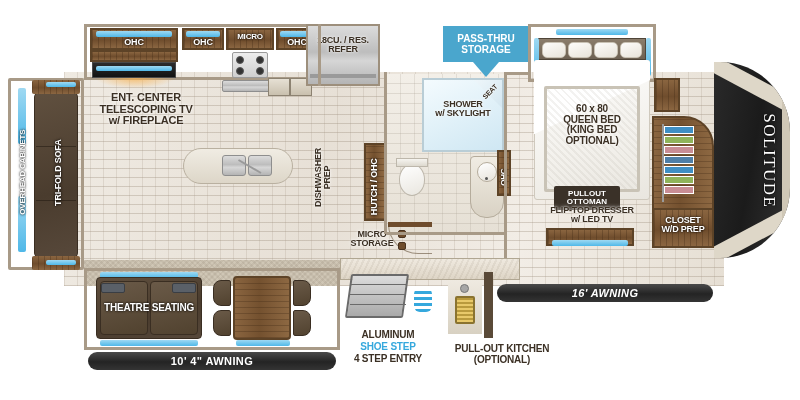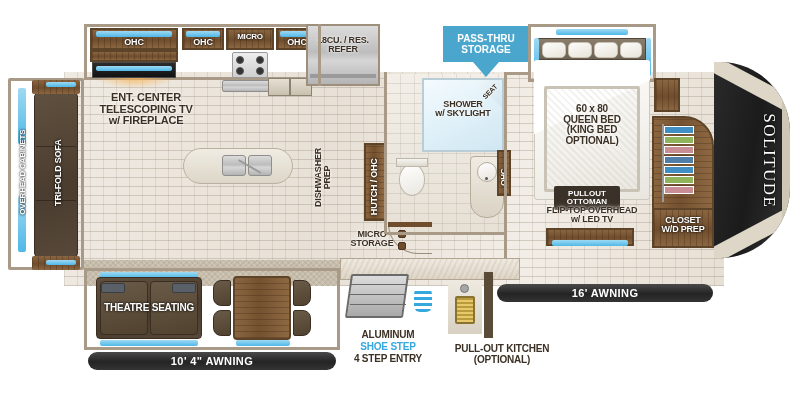--- a/index.html
+++ b/index.html
@@ -255,21 +255,21 @@
 (KING BED
 OPTIONAL)</span>
 
   <div class="chip abs" style="left:554px;top:186px;width:66px;height:24px;font-size:8px;white-space:pre-line;">PULLOUT
 OTTOMAN</div>
 
   <div class="abs cab woodgrainh" style="left:654px;top:78px;width:26px;height:34px;"></div>
 
   <div class="abs cab woodgrainh" style="left:546px;top:228px;width:88px;height:18px;"></div>
   <div class="abs led" style="left:552px;top:240px;width:76px;height:6px;"></div>
-  <span class="lbl dark" style="left:528px;top:206px;width:128px;font-size:9px;">FLIP-TOP OVERHEAD
+  <span class="lbl dark" style="left:528px;top:206px;width:128px;font-size:9px;">FLIP-TOP DRESSER
 w/ LED TV</span>
 
   <div class="abs woodgrainv" style="left:652px;top:116px;width:62px;height:132px;
               border:2px solid #5d4327;border-radius:0 30px 30px 0;"></div>
   <div class="abs" style="left:662px;top:124px;width:2px;height:78px;background:#9a9a9a;"></div>
   <div class="abs" style="left:664px;top:126px;width:30px;height:8px;background:#3f8fc4;border:1px solid #fff;"></div>
   <div class="abs" style="left:664px;top:136px;width:30px;height:8px;background:#8fb45a;border:1px solid #fff;"></div>
   <div class="abs" style="left:664px;top:146px;width:30px;height:8px;background:#c98d95;border:1px solid #fff;"></div>
   <div class="abs" style="left:664px;top:156px;width:30px;height:8px;background:#4f7fa8;border:1px solid #fff;"></div>
   <div class="abs" style="left:664px;top:166px;width:30px;height:8px;background:#3f8fc4;border:1px solid #fff;"></div>
@@ -346,20 +346,20 @@
               background:linear-gradient(180deg,#efeae1,#d8d1c2);border:1px solid #9d9customer;"></div>
   <div class="abs" style="left:455px;top:296px;width:20px;height:28px;
               background:repeating-linear-gradient(0deg,#e8c96a 0 2px,#b99a3d 2px 4px);
               border:2px solid #8a7330;border-radius:2px;"></div>
   <div class="abs" style="left:460px;top:284px;width:9px;height:9px;border-radius:50%;
               background:#a6a6a6;border:1px solid #777;"></div>
   <div class="abs" style="left:484px;top:272px;width:9px;height:66px;background:#5a4a38;"></div>
   <span class="lbl dark" style="left:436px;top:344px;width:132px;font-size:10px;">PULL-OUT KITCHEN
 (OPTIONAL)</span>
 
-  <div class="abs awning" style="left:497px;top:284px;width:216px;height:18px;font-size:11px;">16' AWNING</div>
+  <div class="abs awning" style="left:497px;top:284px;width:216px;height:18px;font-size:11px;font-style:italic;">16' AWNING</div>
 
   <div class="abs" style="left:318px;top:24px;width:3px;height:62px;background:#a89a87;"></div>
   <div class="abs" style="left:384px;top:72px;width:3px;height:162px;background:#a89a87;"></div>
   <div class="abs" style="left:504px;top:72px;width:3px;height:186px;background:#a89a87;"></div>
   <div class="abs" style="left:504px;top:72px;width:24px;height:3px;background:#a89a87;"></div>
   <div class="abs" style="left:386px;top:232px;width:118px;height:3px;background:#a89a87;"></div>
 </div>
 
 </body></html>

